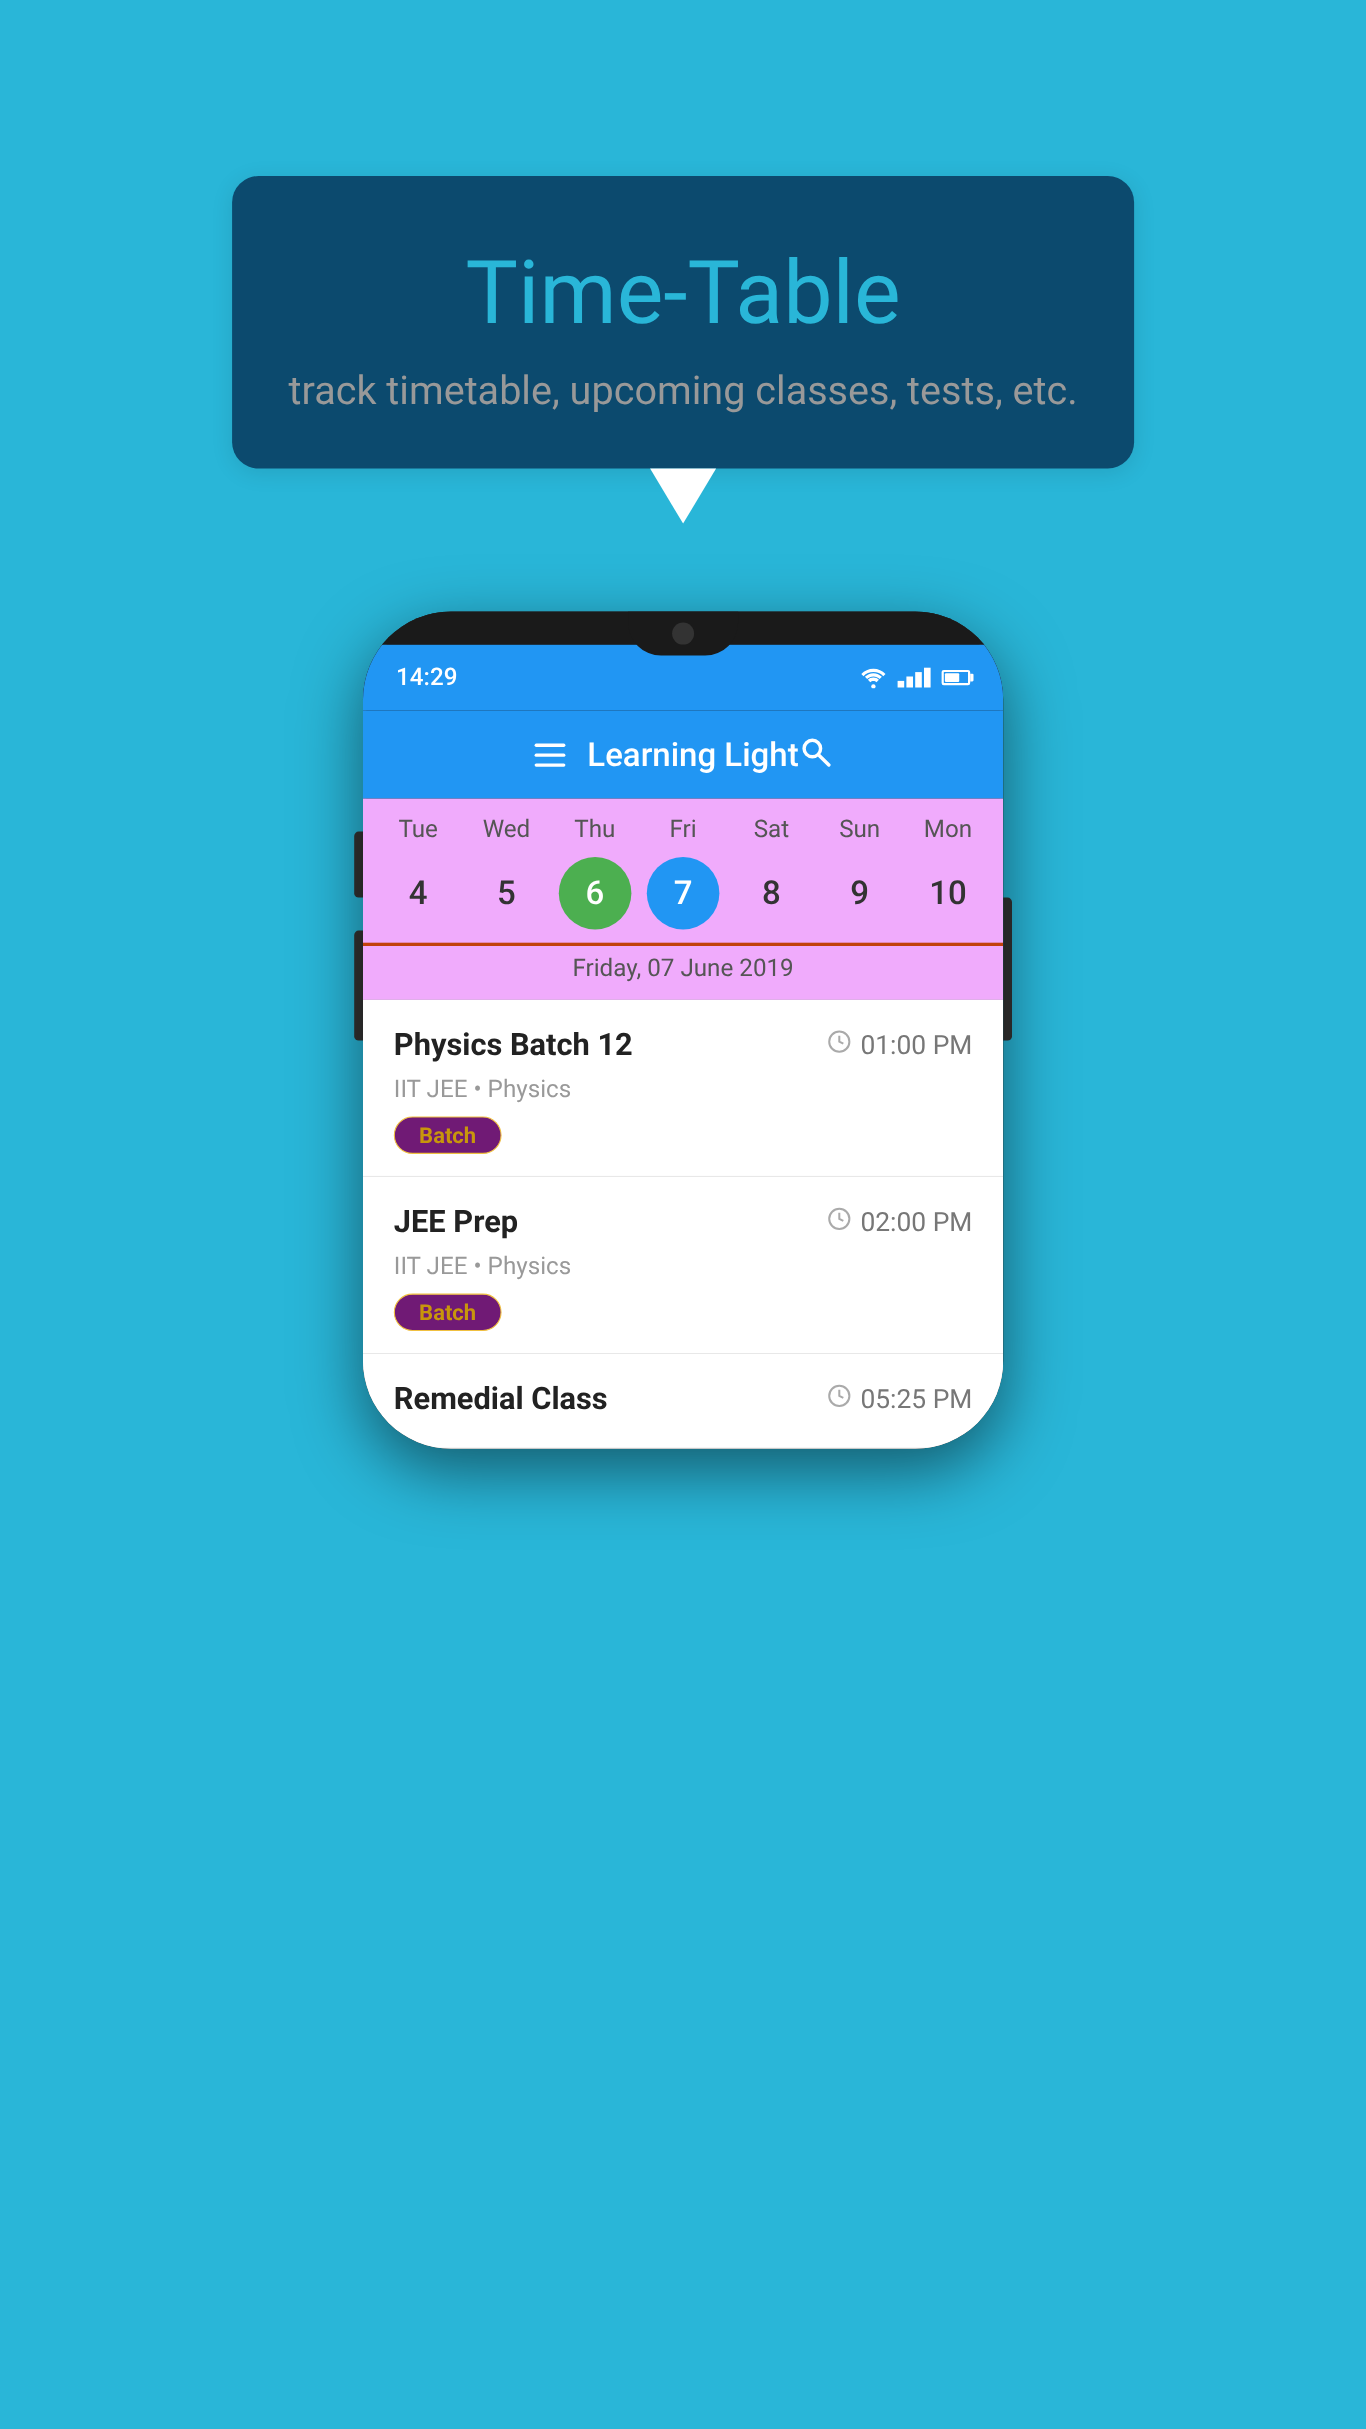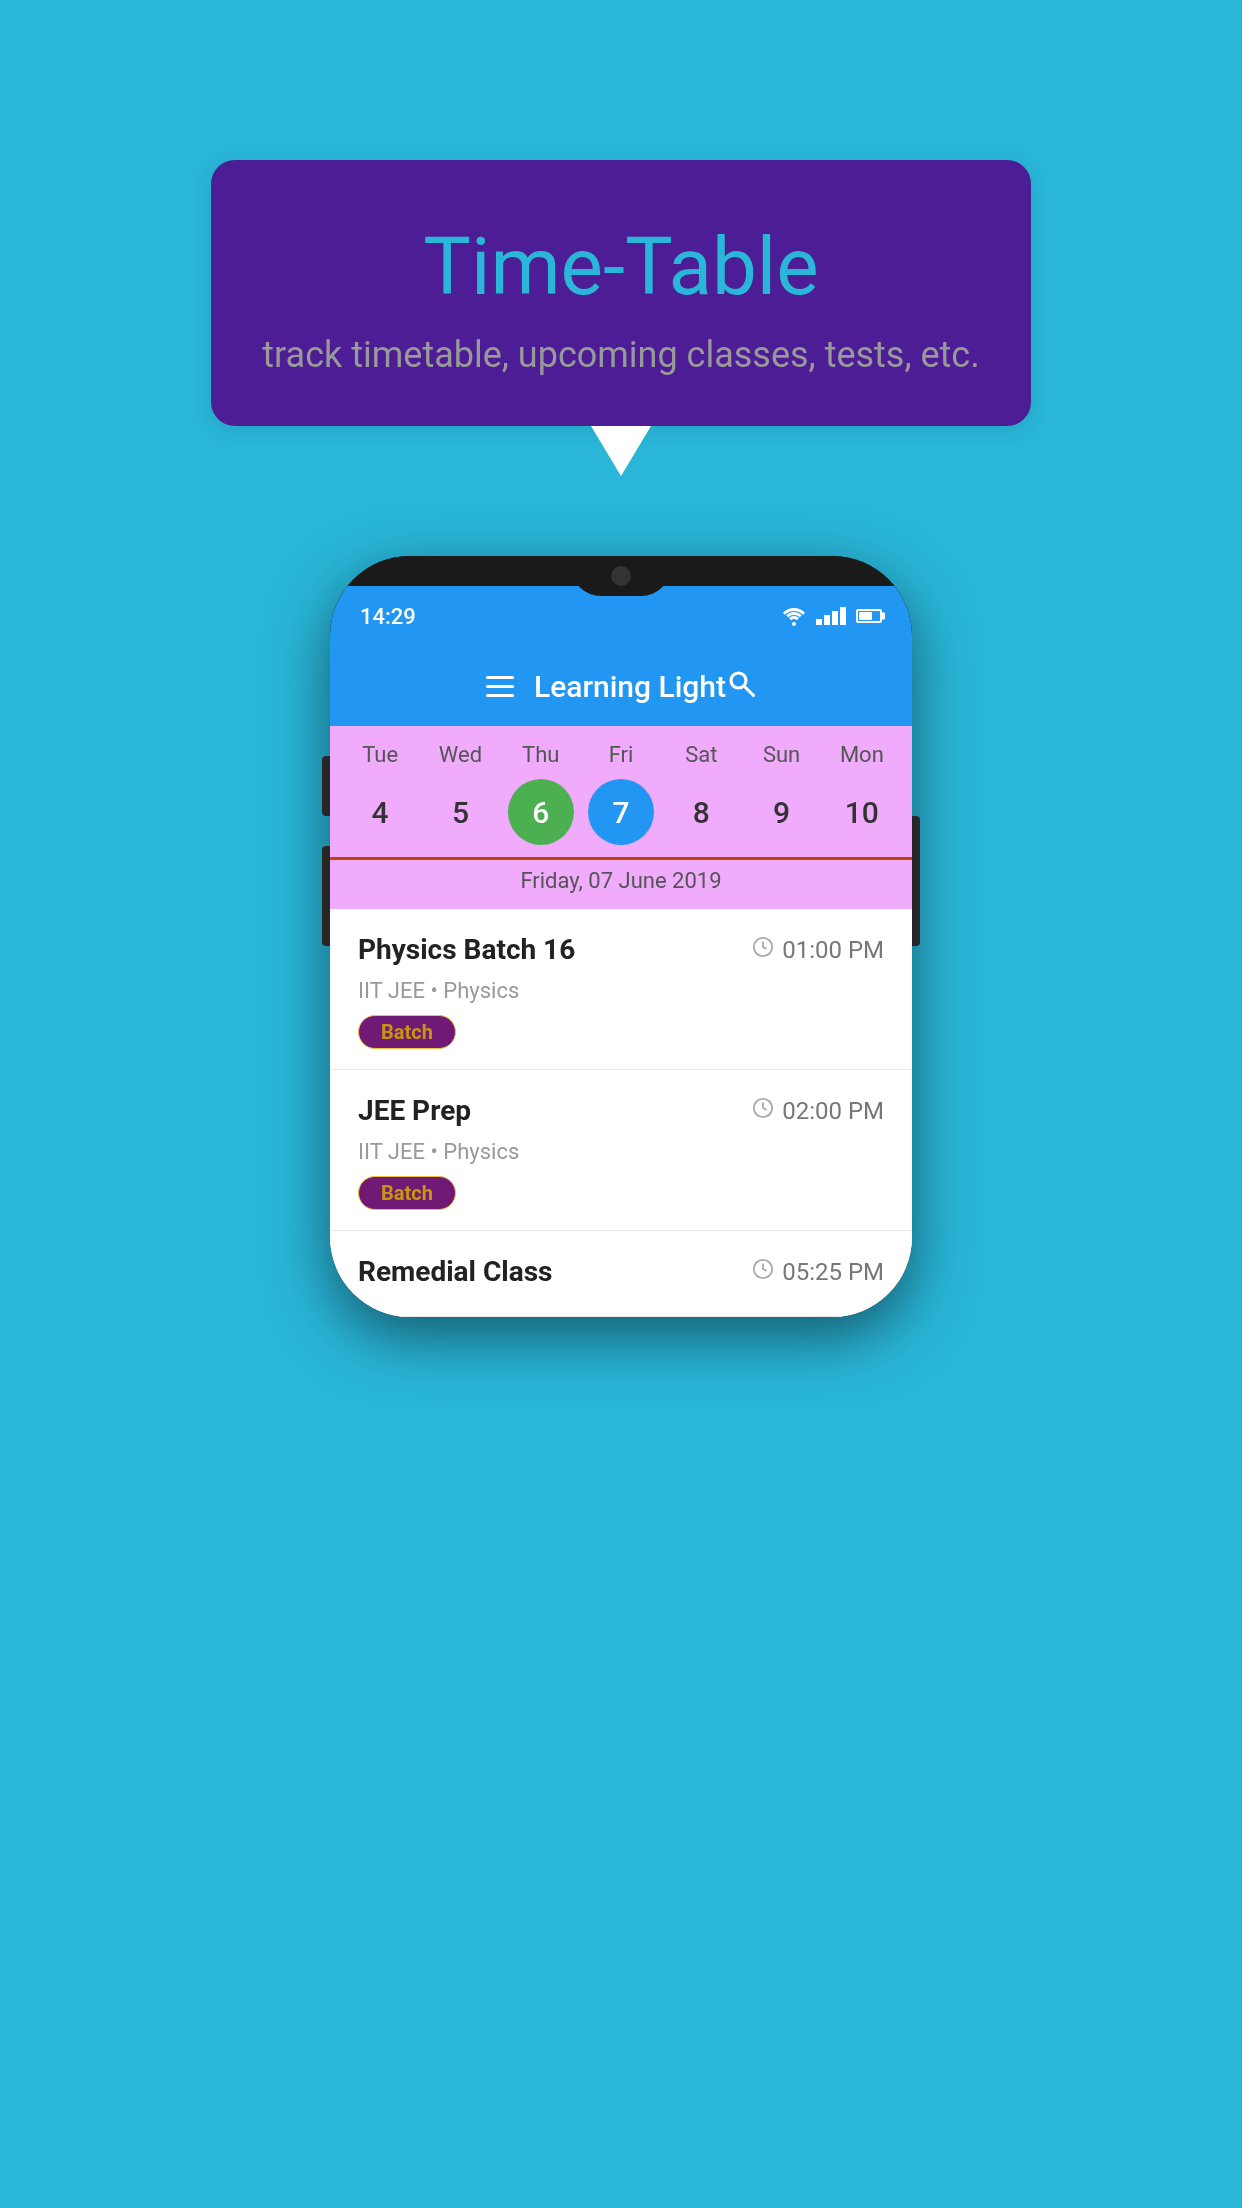--- a/index.html
+++ b/index.html
@@ -18,21 +18,21 @@
     
     .speech-bubble-wrapper {
       margin-top: 160px;
       display: flex;
       flex-direction: column;
       align-items: center;
       width: 820px;
     }
 
     .speech-bubble {
-      background: #4c1d95;
+      background: #0c4a6e;
       border-radius: 24px;
       padding: 60px 50px 50px;
       text-align: center;
       width: 100%;
       box-shadow: 0 4px 20px rgba(0,0,0,0.1);
     }
 
     .speech-bubble-title {
       font-size: 80px;
       color: #29b6d8;
@@ -451,21 +451,21 @@
             <div class="date-circle">9</div>
             <div class="date-circle">10</div>
           </div>
           <div class="selected-date-label">Friday, 07 June 2019</div>
         </div>
 
         <div class="schedule-list">
 
           <div class="schedule-item">
             <div class="schedule-item-header">
-              <span class="schedule-title">Physics Batch 16</span>
+              <span class="schedule-title">Physics Batch 12</span>
               <div class="schedule-time">
                 <span>
                   <svg width="22" height="22" viewBox="0 0 24 24" fill="none" stroke="#aaa" stroke-width="2">
                     <circle cx="12" cy="12" r="10"></circle>
                     <polyline points="12 6 12 12 16 14"></polyline>
                   </svg>
                 </span>
                 <span>01:00 PM</span>
               </div>
             </div>

